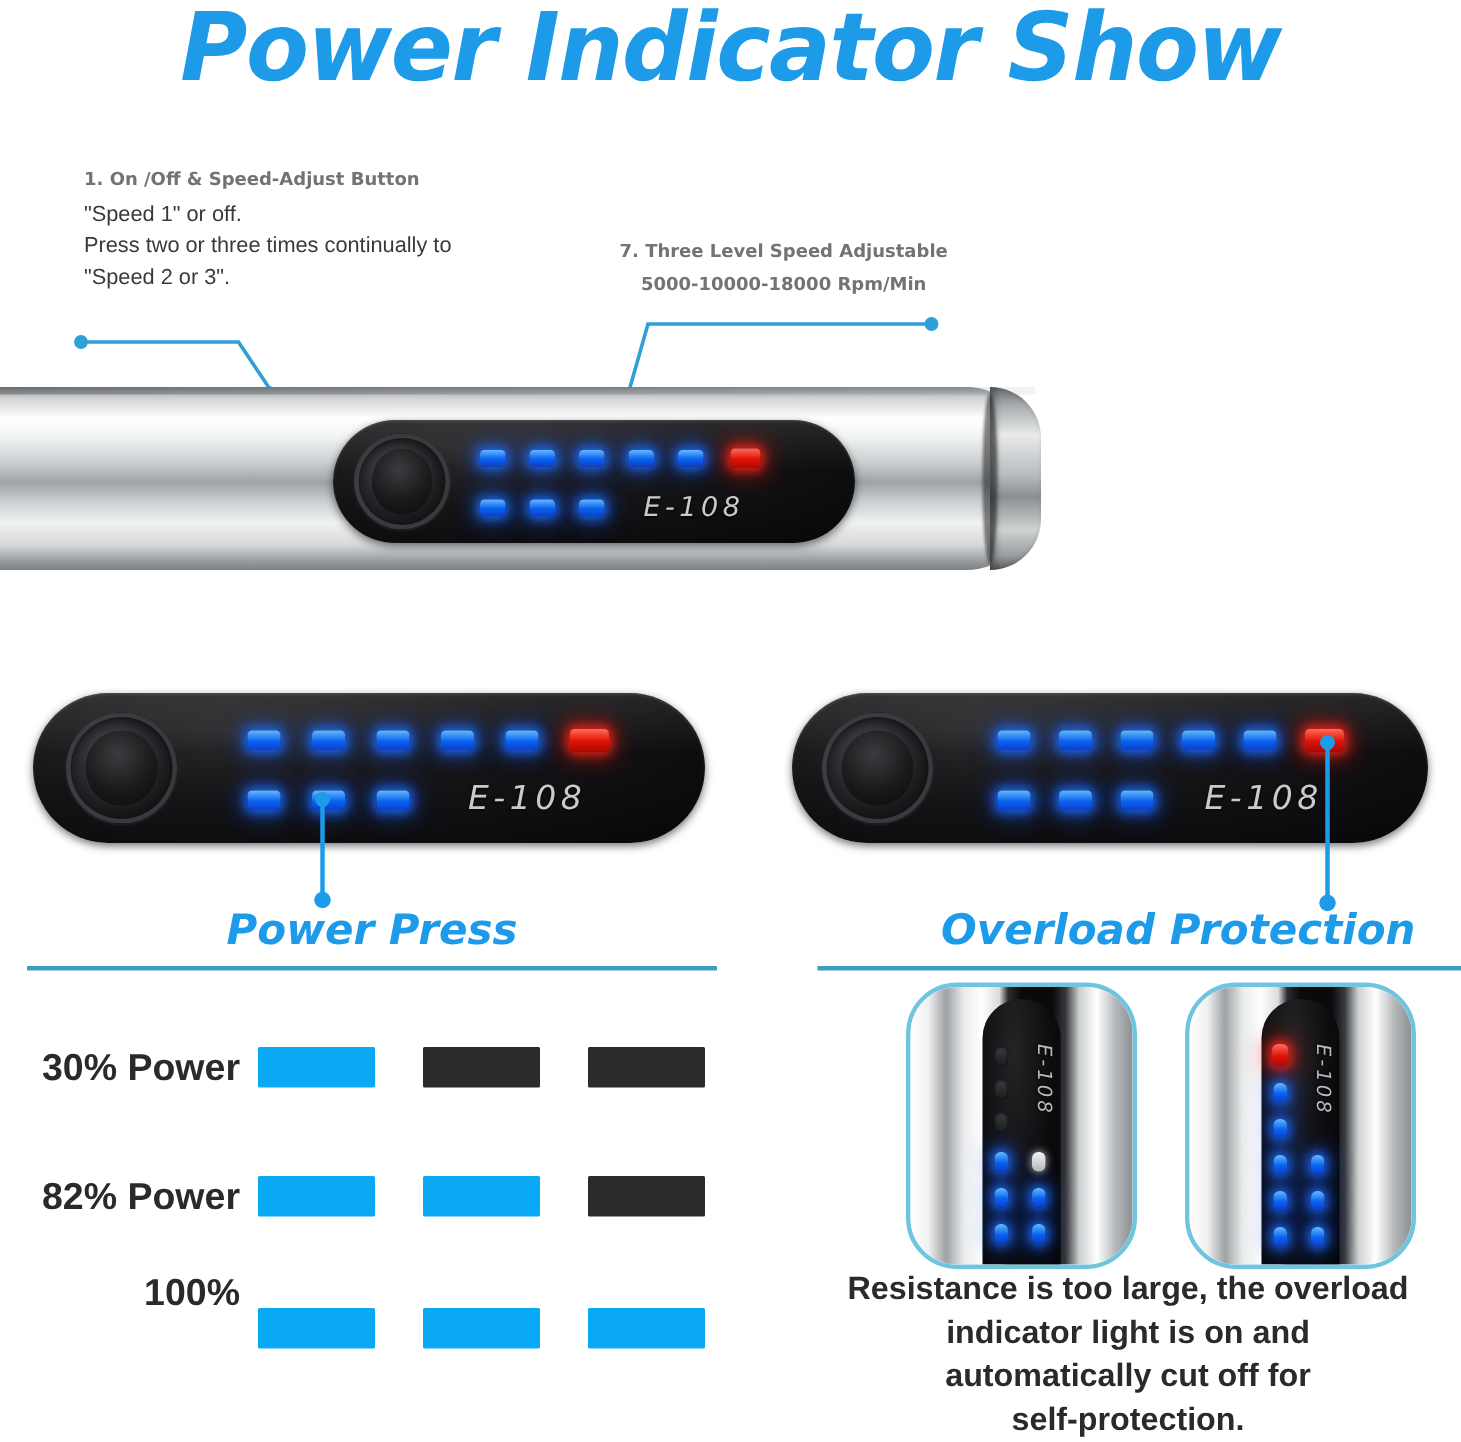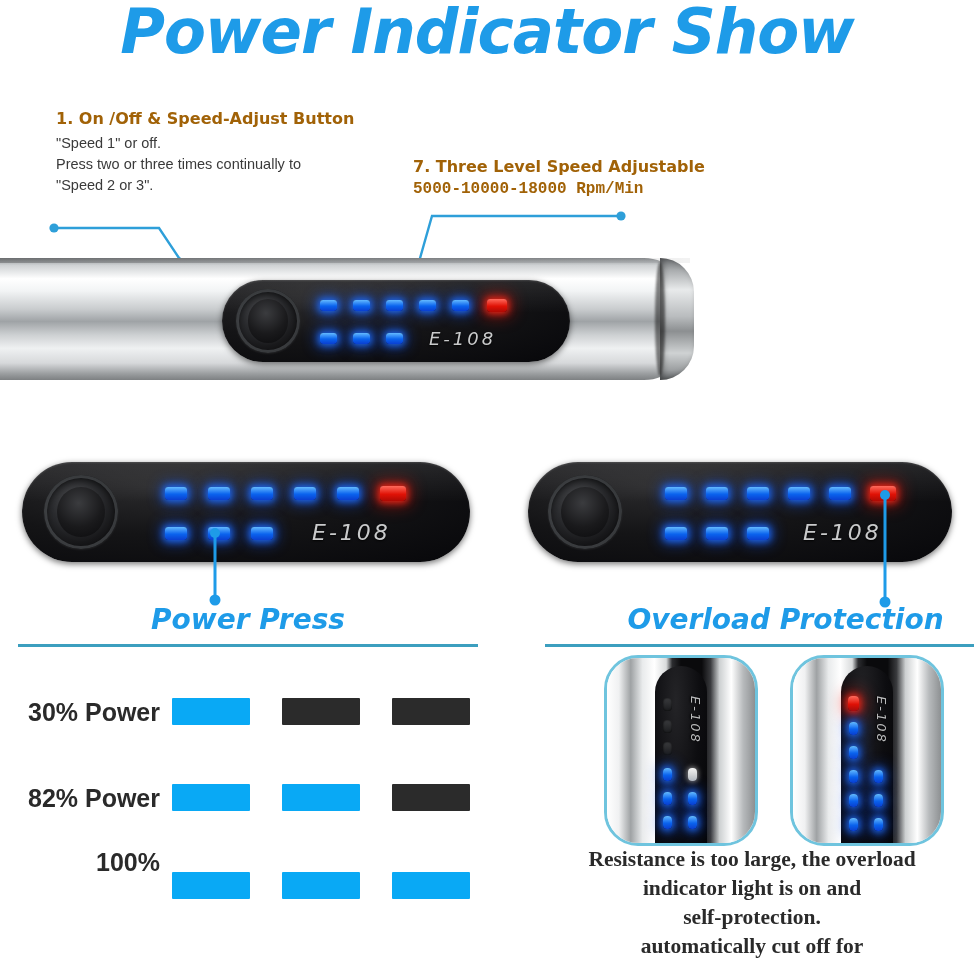--- a/index.html
+++ b/index.html
@@ -22,24 +22,24 @@
     font-style:italic;
     letter-spacing:-1px;
     color:#1E9BE8;
     font-family:"DejaVu Sans", sans-serif;
     transform:scaleX(0.97);
   }
 
   
   .callout-head{
     position:absolute;
-    color:#a16207;
+    color:#737373;
     font-weight:bold;
     font-family:"DejaVu Sans", sans-serif;
-    font-size:16px;line-height:22px;
+    font-size:12px;line-height:22px;
     white-space:nowrap;
   }
   .callout-body{
     position:absolute;
     color:#3A3A3A;
     font-size:14.5px;line-height:21px;
     font-family:"Liberation Sans", sans-serif;
     white-space:nowrap;
   }
   #callout1-head{left:56px;top:108px;}
@@ -215,21 +215,21 @@
     white-space:nowrap;
     text-shadow:0 1px 2px rgba(0,0,0,.9);
   }
   .ol-caption{
     position:absolute;
     width:444px;left:530px;top:845px;
     text-align:center;
     font-size:21.5px;line-height:29px;
     font-weight:bold;
     color:#2A2A2A;
-    font-family:Liberation Serif, serif;
+    font-family:Liberation Sans, sans-serif;
   }
 </style>
 </head>
 <body>
 
 <div class="stage">
 
   <div class="title">Power Indicator Show</div>
 
   <div class="callout-head" id="callout1-head">1. On /Off &amp; Speed-Adjust Button</div>
@@ -240,21 +240,21 @@
   </div>
 
   <svg class="leader" style="left:44px;top:218px;width:250px;height:110px;">
     <polyline points="10,10 115,10 135,40 227,98" fill="none" stroke="#2E9FD9" stroke-width="2.4"></polyline>
     <circle cx="10" cy="10" r="4.6" fill="#2E9FD9"></circle>
     <circle cx="227" cy="98" r="4.2" fill="#2E9FD9"></circle>
   </svg>
 
   <div class="callout-head" id="callout2-head">
     <div>7. Three Level Speed Adjustable</div>
-    <div style="font-family:Liberation Mono, monospace;">5000-10000-18000 Rpm/Min</div>
+    <div style="text-align:center;">5000-10000-18000 Rpm/Min</div>
   </div>
 
   <svg class="leader" style="left:392px;top:208px;width:240px;height:110px;">
     <polyline points="229,8 40,8 15,96" fill="none" stroke="#2E9FD9" stroke-width="2.4"></polyline>
     <circle cx="229" cy="8" r="4.6" fill="#2E9FD9"></circle>
     <circle cx="15" cy="96" r="4.2" fill="#2E9FD9"></circle>
   </svg>
 
   <div class="device-hero">
     <div class="body-tube"></div>
@@ -390,17 +390,17 @@
     <div class="led blue" style="left:56px;top:136px;width:9px;height:13px;border-radius:4px;"></div>
     <div class="led blue" style="left:56px;top:160px;width:9px;height:13px;border-radius:4px;"></div>
     <div class="led blue" style="left:81px;top:112px;width:9px;height:13px;border-radius:4px;"></div>
     <div class="led blue" style="left:81px;top:136px;width:9px;height:13px;border-radius:4px;"></div>
     <div class="led blue" style="left:81px;top:160px;width:9px;height:13px;border-radius:4px;"></div>
   </div>
 
   <div class="ol-caption">
     <div>Resistance is too large, the overload</div>
     <div>indicator light is on and</div>
+    <div>automatically cut off for</div>
     <div>self-protection.</div>
-    <div>automatically cut off for</div>
   </div>
 
 </div>
 
 </body></html>

